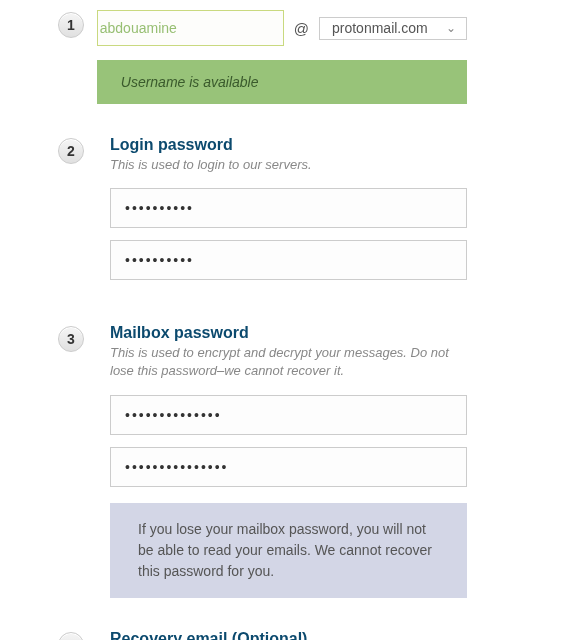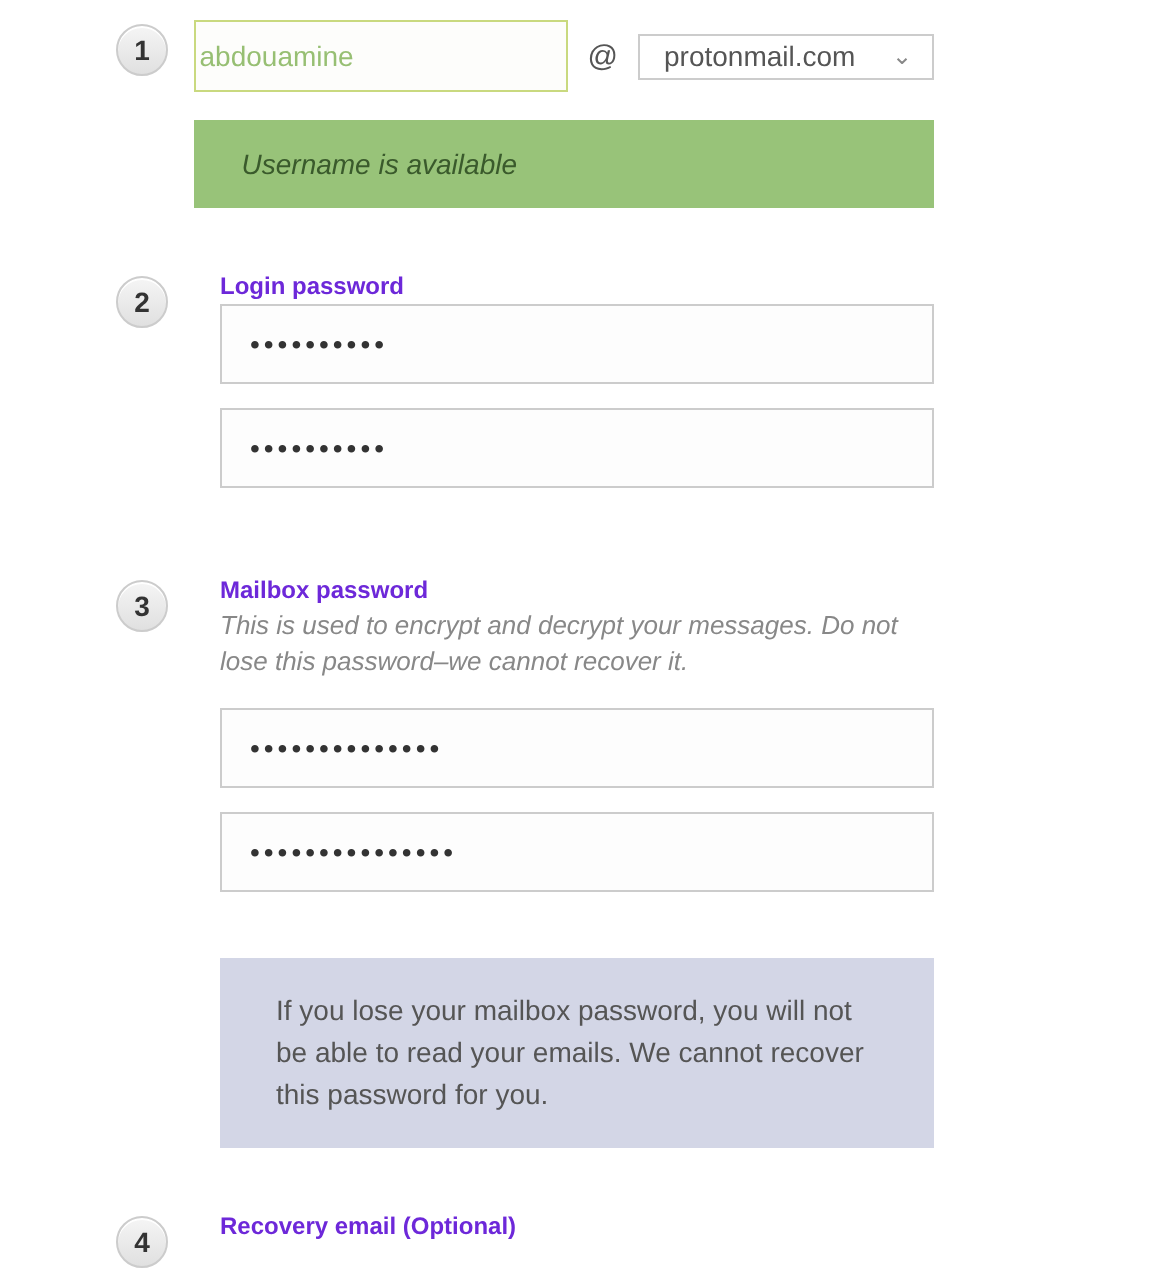--- a/index.html
+++ b/index.html
@@ -79,23 +79,23 @@
     }
     .success-banner {
       background: #98c379;
       color: #3a5a2c;
       padding: 14px 24px;
       margin-top: 14px;
       font-size: 14px;
       font-style: italic;
     }
     .section-title {
-      font-size: 12px;
+      font-size: 16px;
       font-weight: bold;
-      color: #6d28d9;
+      color: #0c4a6e;
       margin-bottom: 2px;
     }
     .section-desc {
       font-style: italic;
       color: #888;
       font-size: 13px;
       margin-bottom: 14px;
       line-height: 1.4;
     }
     .password-input {
@@ -109,21 +109,21 @@
       color: #333;
       outline: none;
       margin-bottom: 12px;
     }
     .warning-box {
       background: #d3d6e6;
       padding: 16px 28px;
       color: #555;
       font-size: 14px;
       line-height: 1.5;
-      margin-top: 21px;
+      margin-top: 4px;
     }
     .optional {
       font-weight: bold;
     }
     .section { margin-top: 32px; }
   </style>
 </head>
 <body>
 
 <div class="row" style="margin-top:10px;">
@@ -142,20 +142,21 @@
     <div class="success-banner">Username is available</div>
   </div>
 </div>
 
 <div class="row section">
   <div class="step-col">
     <div class="step-circle">2</div>
   </div>
   <div class="content-col">
     <div class="section-title">Login password</div>
+    <div class="section-desc">This is used to login to our servers.</div>
     <input class="password-input" type="password" value="••••••••••" style="">
     <input class="password-input" type="password" value="••••••••••" style="">
   </div>
 </div>
 
 <div class="row section">
   <div class="step-col">
     <div class="step-circle">3</div>
   </div>
   <div class="content-col">

